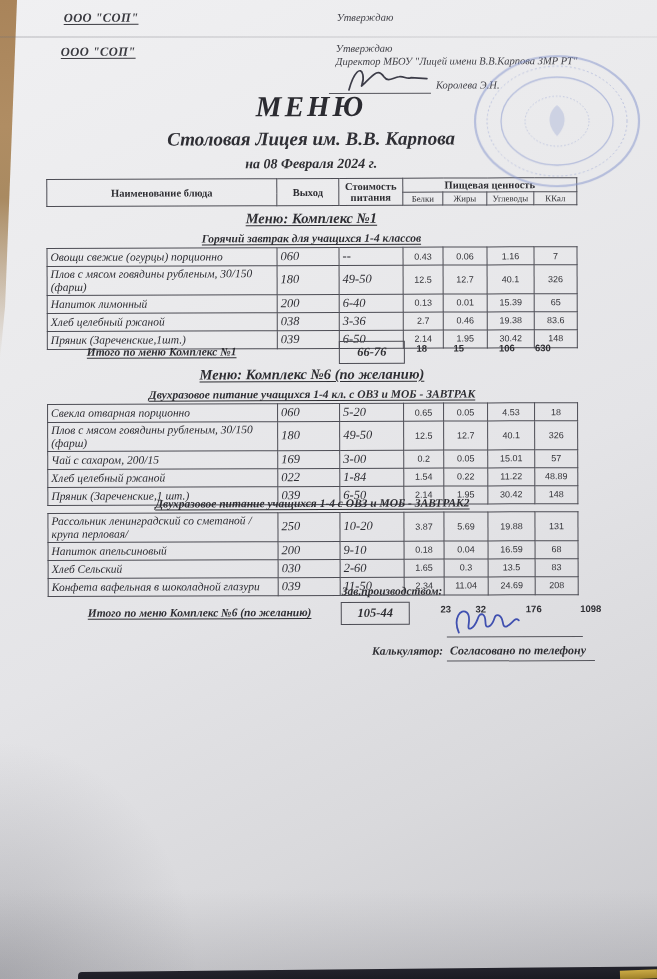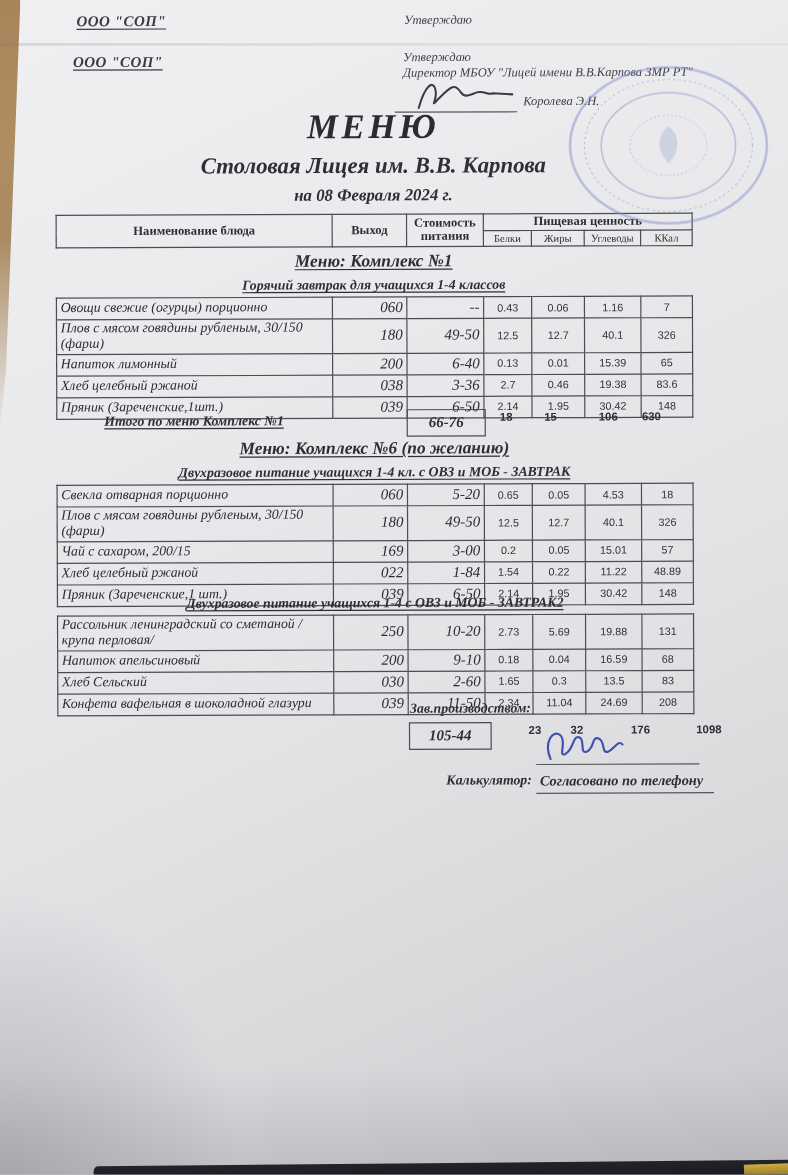--- a/index.html
+++ b/index.html
@@ -37,21 +37,21 @@
   .title { position:absolute; left:47px; top:90px; width:530px; text-align:center; font-size:29px; font-weight:bold; font-style:italic; letter-spacing:3px; color:#2b2b31; }
   .subtitle { position:absolute; left:47px; top:128px; width:530px; text-align:center; font-size:19px; font-weight:bold; font-style:italic; color:#2f2f35; }
   .dateline { position:absolute; left:47px; top:156px; width:530px; text-align:center; font-size:14px; font-weight:bold; font-style:italic; }
   
   table.menu { position:absolute; left:47px; border-collapse:collapse; table-layout:fixed; width:530px; }
   .c-name{width:230px}.c-out{width:62px}.c-cost{width:64px}.c-p{width:40px}.c-f{width:44px}.c-c{width:47px}.c-k{width:43px}
   table.menu td { border:1px solid #4c4c54; vertical-align:middle; padding:1px 3px; }
   td.hname { font-weight:bold; font-size:10.5px; text-align:center; }
   td.hsub { font-size:8.8px; text-align:center; padding:0 1px; }
   td.name { font-style:italic; font-size:11.5px; line-height:1.12; color:#2c2c32; }
-  td.out, td.cost { font-style:italic; font-size:12.5px; text-align:right; color:#2c2c32; }
+  td.out, td.cost { font-style:italic; font-size:12.5px; text-align:left; color:#2c2c32; }
   td.num { font-family:"Liberation Sans","DejaVu Sans",sans-serif; font-size:9px; text-align:center; color:#333338; }
   .sec-title { position:absolute; left:47px; width:530px; text-align:center; font-weight:bold; font-style:italic; font-size:14.5px; }
   .sec-sub   { position:absolute; left:47px; width:530px; text-align:center; font-weight:bold; font-style:italic; font-size:11.5px; }
   .u { text-decoration:underline; text-underline-offset:2px; }
   
   .total-row { position:absolute; left:47px; width:560px; height:26px; }
   .total-label { position:absolute; left:0; top:4px; font-weight:bold; font-style:italic; font-size:11.5px; text-decoration:underline; text-underline-offset:2px;margin-left:40px; }
   .total-cost { position:absolute; top:0; height:21px; border:1px solid #4c4c54; text-align:center; font-weight:bold; font-style:italic; font-size:12.5px; line-height:21px; }
   .tc1 { left:292px; width:64px; } .tc2 { left:293px; width:67px; }
   .total-num { position:absolute; top:2px; width:40px; text-align:center; font-family:"Liberation Sans","DejaVu Sans",sans-serif; font-weight:bold; font-size:9.5px; }
@@ -269,21 +269,21 @@
           <col class="c-p">
           <col class="c-f">
           <col class="c-c">
           <col class="c-k">
         </colgroup>
       <tbody>
         <tr>
           <td class="name">Рассольник ленинградский со сметаной /крупа перловая/</td>
           <td class="out">250</td>
           <td class="cost">10-20</td>
-          <td class="num">2.73</td>
+          <td class="num">3.87</td>
           <td class="num">5.69</td>
           <td class="num">19.88</td>
           <td class="num">131</td>
         </tr>
         <tr>
           <td class="name">Напиток апельсиновый</td>
           <td class="out">200</td>
           <td class="cost">9-10</td>
           <td class="num">0.18</td>
           <td class="num">0.04</td>
@@ -305,20 +305,21 @@
           <td class="cost">11-50</td>
           <td class="num">2.34</td>
           <td class="num">11.04</td>
           <td class="num">24.69</td>
           <td class="num">208</td>
         </tr>
       </tbody>
     </table>
 
     <div class="total-row" style="top:602px">
+      <span class="total-label">Итого по меню Комплекс №6 (по желанию)</span>
       <span class="total-cost tc2">105-44</span>
       <span class="total-num" style="left:378px">23</span>
       <span class="total-num" style="left:413px">32</span>
       <span class="total-num" style="left:466px">176</span>
       <span class="total-num" style="left:523px">1098</span>
     </div>
 
     <div class="mgr-label">Зав.производством:</div>
     <svg class="sig2" width="80" height="34" viewBox="0 0 80 34">
       <path d="M10 28 C4 14, 12 3, 18 8 C24 13, 16 26, 22 24 C30 20, 28 8, 34 10 C39 12, 34 24, 40 22 C47 19, 44 9, 50 11 C56 13, 52 24, 58 22 C64 19, 66 12, 70 16" stroke="#4050b0" stroke-width="1.8" fill="none" stroke-linecap="round"></path>

